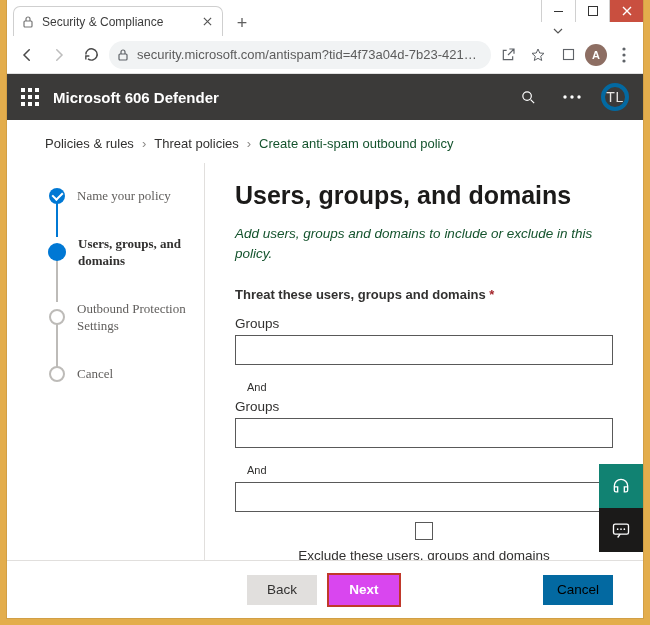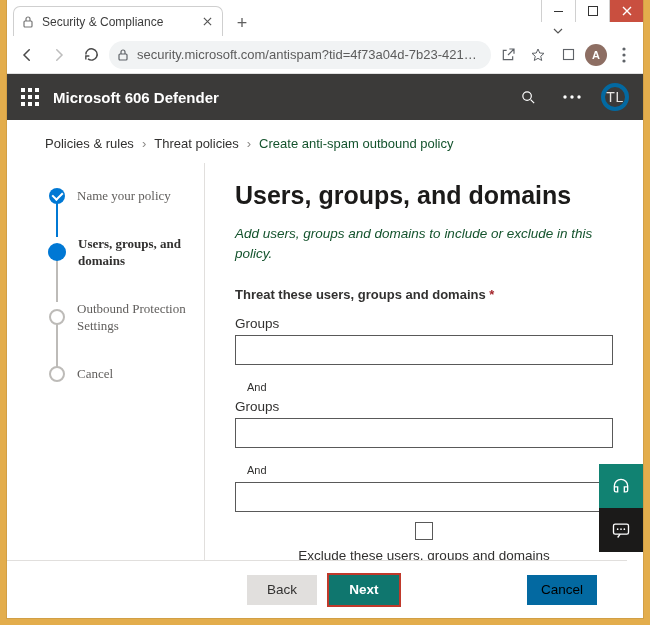--- a/index.html
+++ b/index.html
@@ -183,36 +183,36 @@
     padding:0 6px; font-size:13px;
   }
   .conj { font-size:11px; font-weight:400; padding:6px 0 6px 12px; }
   .checkbox-row { display:flex; align-items:center; gap:8px; margin-top:10px;flex-direction:column;}
   .chk { width:18px; height:18px; border:1px solid #595959; background:#fff;}
   .chk-label { font-size:13.5px;}
 
   
   .footer {
     position:absolute;
-    left:0; right:16px; bottom:0;
+    left:0; right:0; bottom:0;
     height:58px;
     border-top:1px solid #e1dfdd;
     display:flex; align-items:center;
     padding:0 30px 0 240px;
     gap:12px;
     background:#fff;
   }
   .btn {
     min-width:70px; height:30px;
     display:flex; align-items:center; justify-content:center;
     font-size:13.5px;
     border:none;
   }
   .btn-secondary { background:#e1dfdd; color:#323130;}
-  .btn-primary { background:#0f766e; color:#fff; font-weight:600; outline:2px solid #c0392b; outline-offset:0;}
+  .btn-primary { background:#d946ef; color:#fff; font-weight:600; outline:2px solid #c0392b; outline-offset:0;}
   .btn-cancel { background:#0369a1; margin-left:auto;}
 
   
   .floaters {
     position:absolute; right:0; bottom:66px;
     display:flex; flex-direction:column;
   }
   .floater {
     width:44px; height:44px;
     display:flex; align-items:center; justify-content:center;

